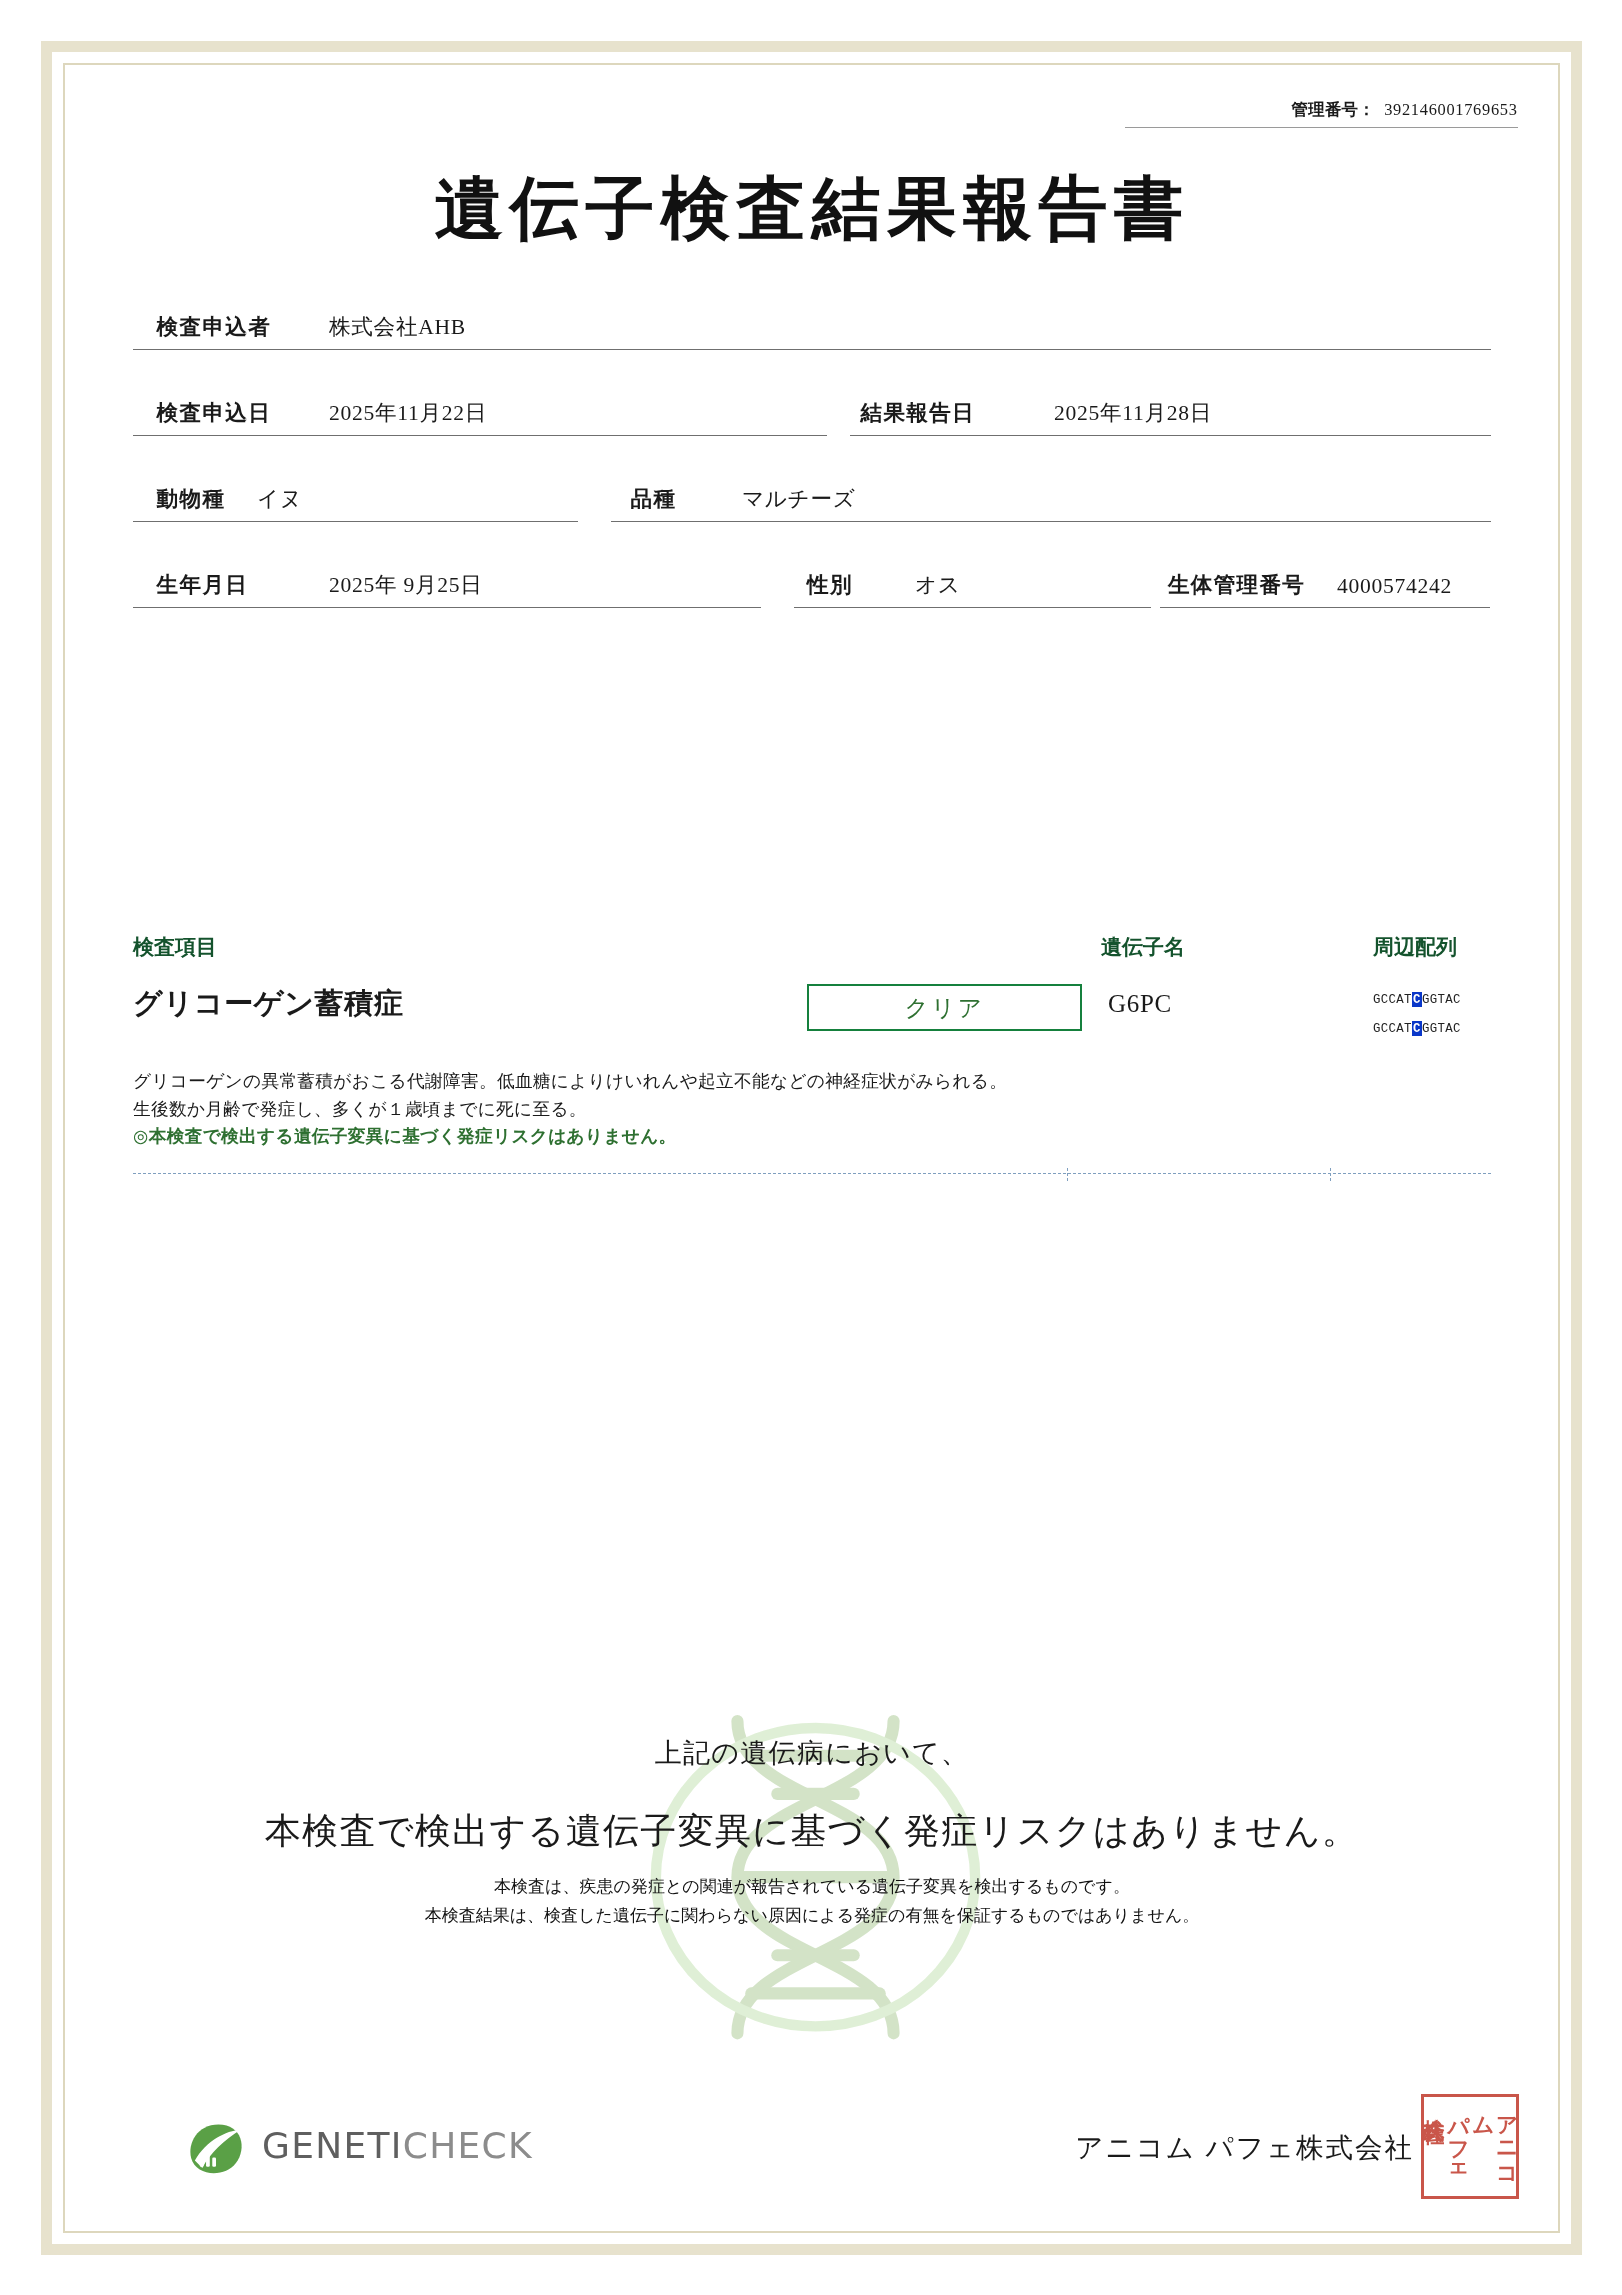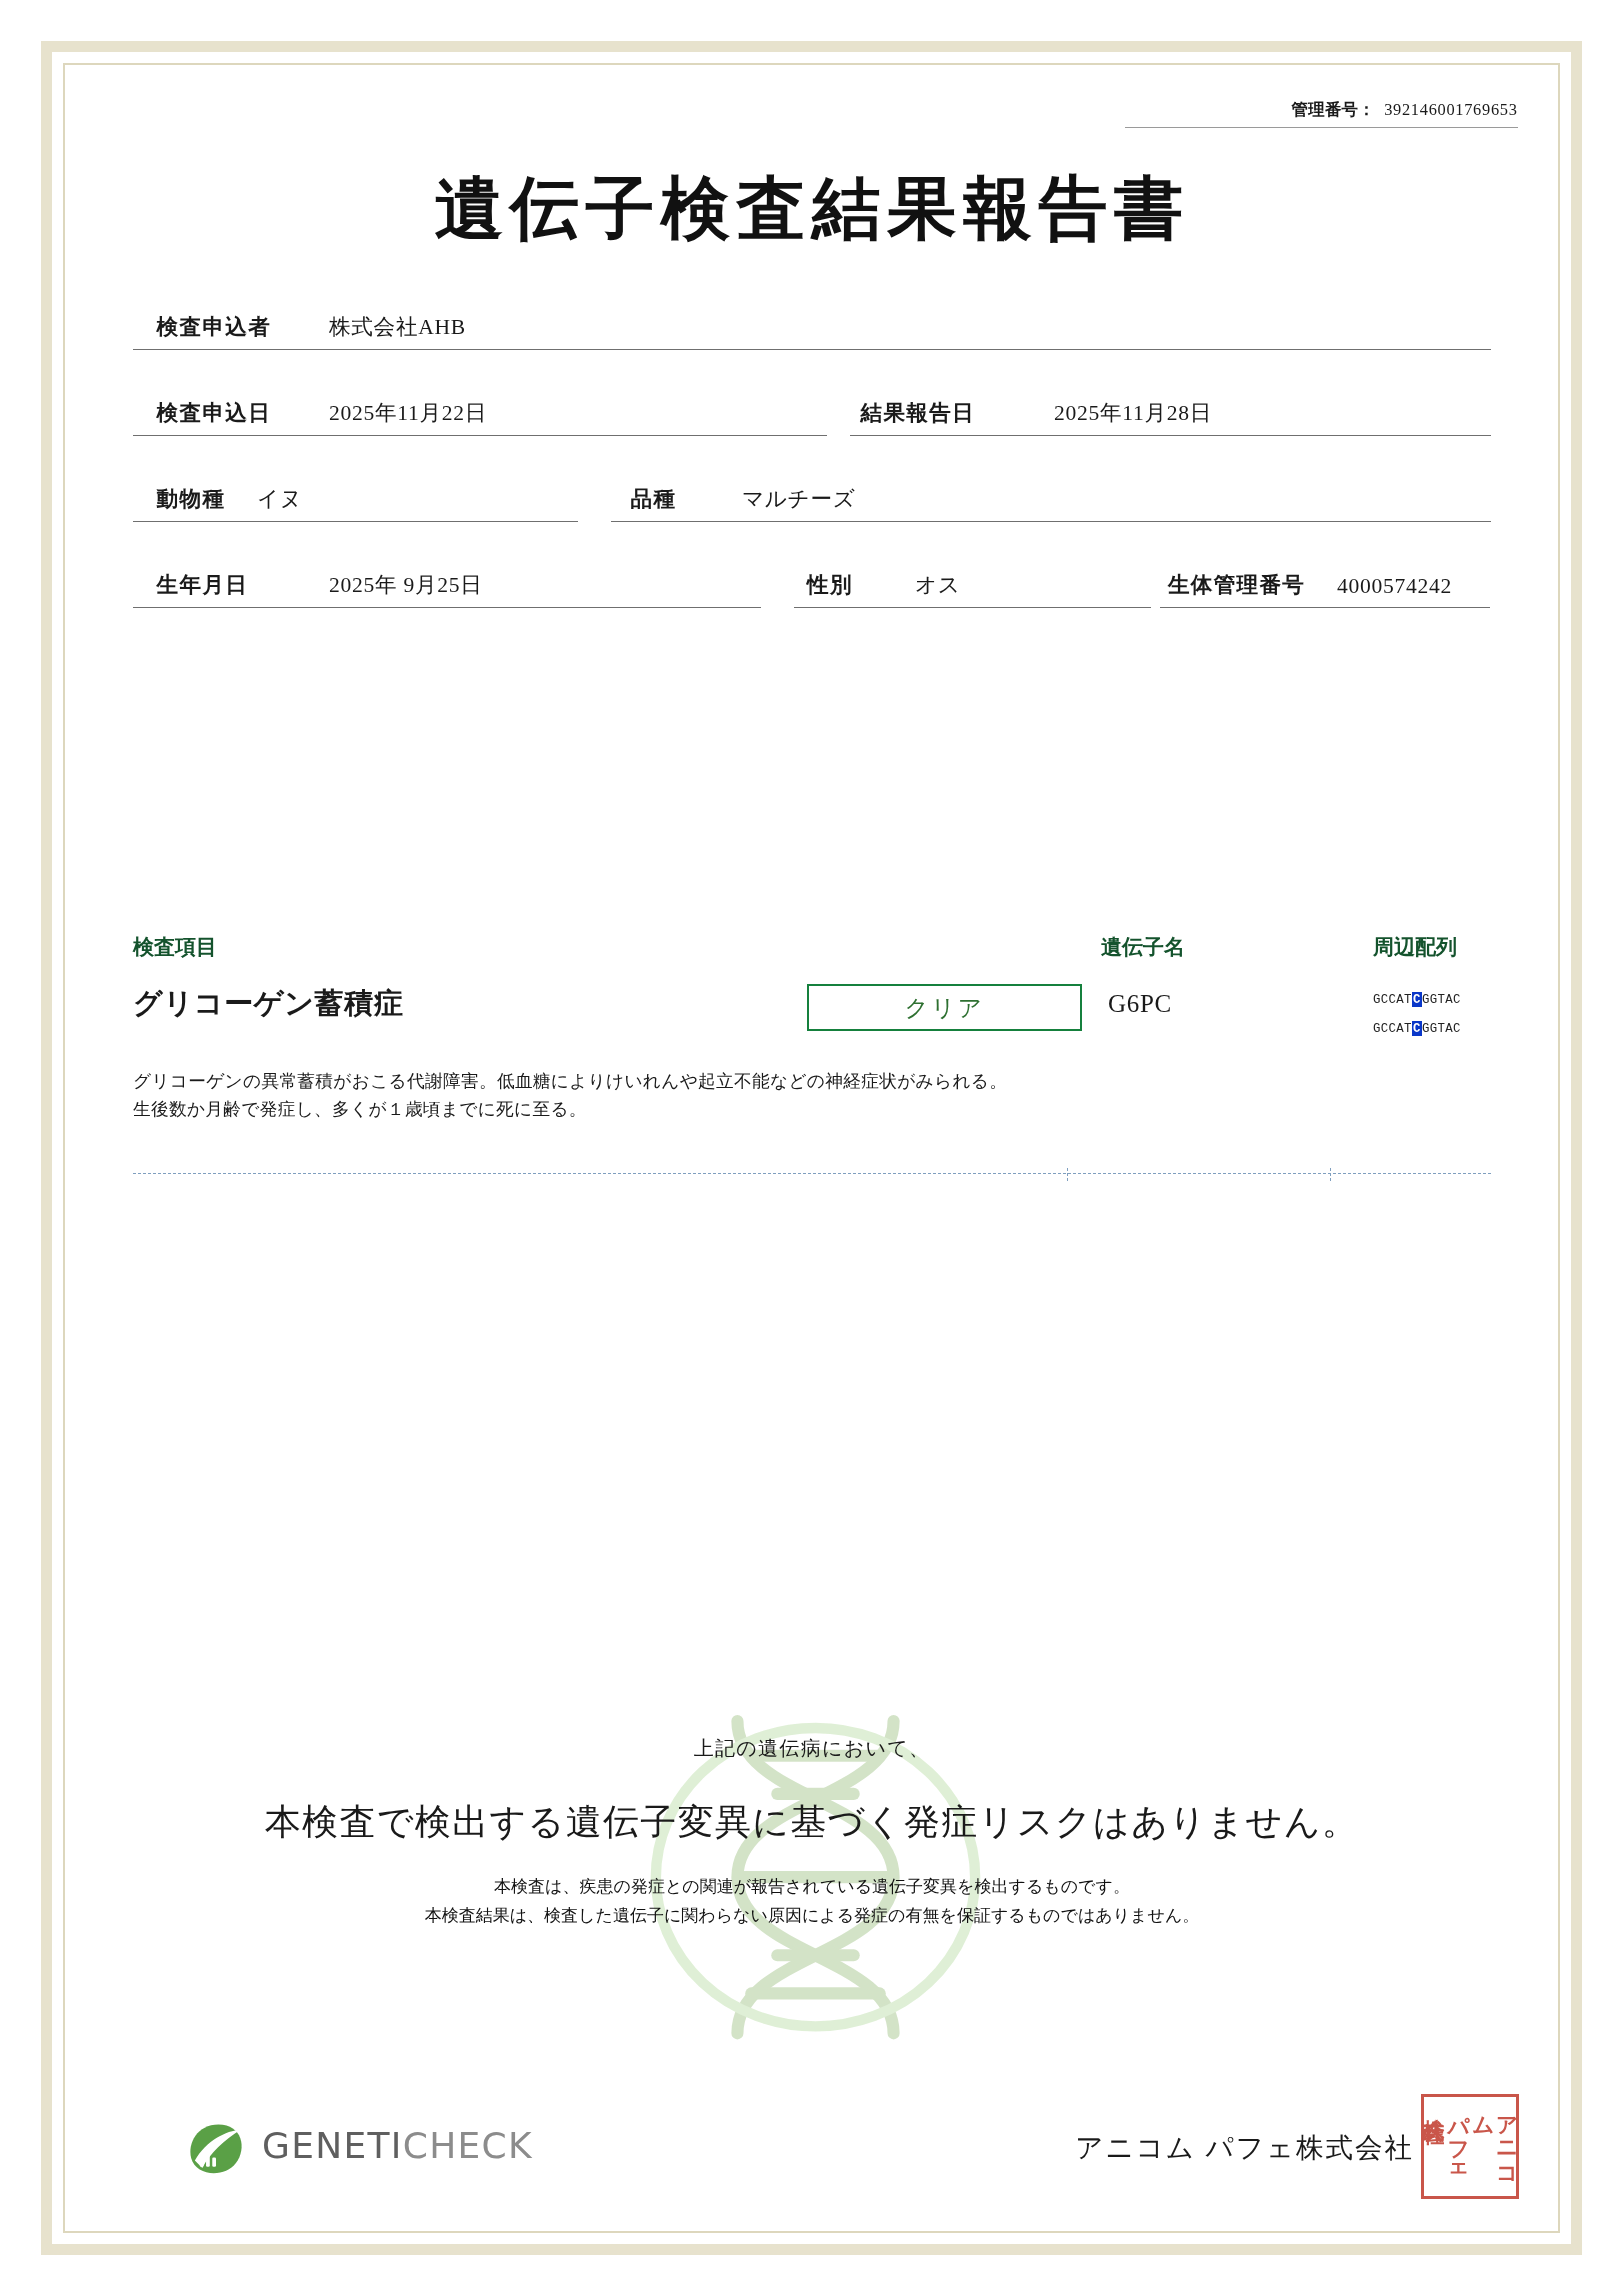--- a/index.html
+++ b/index.html
@@ -269,21 +269,21 @@
 
   
   .summary {
     position: absolute;
     left: 0;
     top: 1656px;
     width: 1440px;
     text-align: center;
   }
   .summary .s1 {
-    font-size: 20px;
+    font-size: 27px;
     font-family: "DejaVu Sans", "Liberation Sans", sans-serif;
     letter-spacing: 1.3px;
     margin-bottom: 9.2px;
   }
   .summary .s2 {
     font-size: 36px;
     font-family: "DejaVu Sans", "Liberation Sans", sans-serif;
     letter-spacing: 1.3px;
     margin-top: 36px;
   }
@@ -437,20 +437,21 @@
       <div class="gene-name">G6PC</div>
       <div class="seq-block">
         <div><span>GCCAT</span><span class="hl">C</span><span>GGTAC</span></div>
         <div><span>GCCAT</span><span class="hl">C</span><span>GGTAC</span></div>
       </div>
     </div>
 
     <div class="desc">
       <div class="line">グリコーゲンの異常蓄積がおこる代謝障害。低血糖によりけいれんや起立不能などの神経症状がみられる。</div>
       <div class="line">生後数か月齢で発症し、多くが１歳頃までに死に至る。</div>
+      <div class="line risk-line">◎本検査で検出する遺伝子変異に基づく発症リスクはありません。</div>
     </div>
 
     <div class="divider"></div>
 
     <div class="watermark">
       <svg viewBox="0 0 200 200" width="347" height="347" aria-hidden="true">
         <g stroke="#cfe0c2" stroke-width="7" fill="none" stroke-linecap="round">
           <path d="M55 15 C55 60, 145 60, 145 105 C145 150, 55 150, 55 195"></path>
           <path d="M145 15 C145 60, 55 60, 55 105 C55 150, 145 150, 145 195"></path>
           <path d="M63 35 H137"></path>

